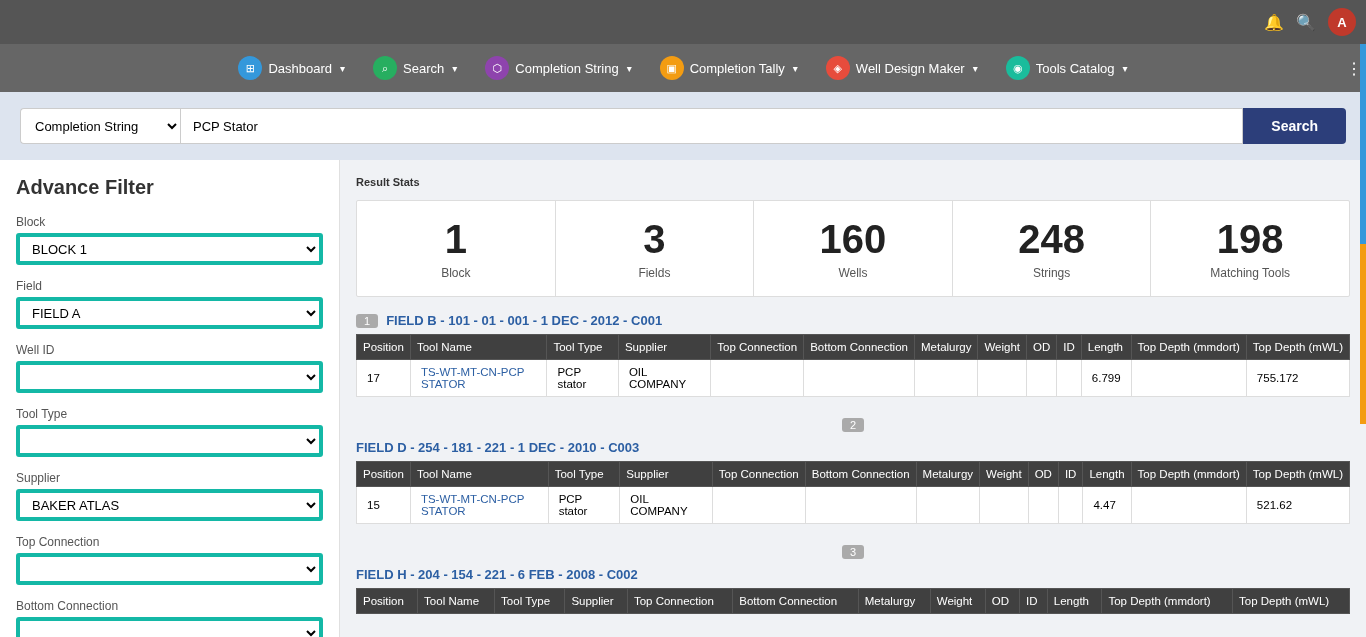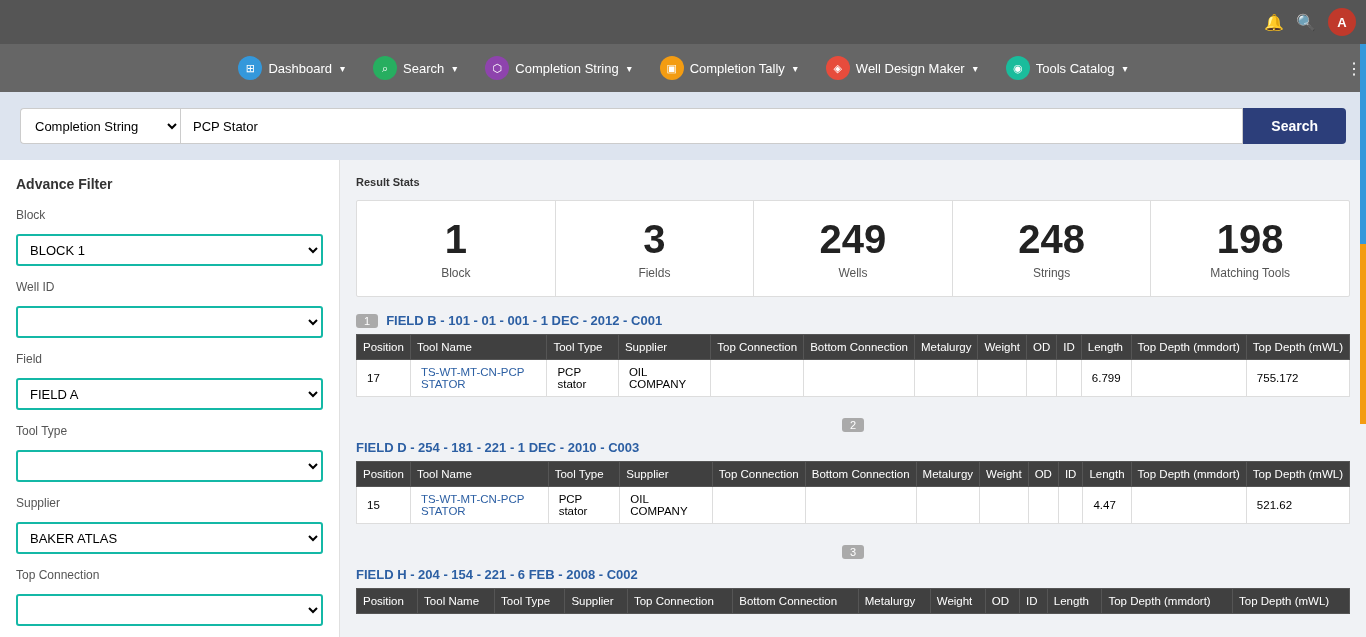--- a/index.html
+++ b/index.html
@@ -128,45 +128,44 @@
 
     
     .sidebar {
       width: 340px;
       min-width: 340px;
       background: white;
       padding: 16px;
       border-right: 1px solid #e0e0e0;
     }
     .sidebar h3 {
-      font-size: 14px;
+      font-size: 20px;
       font-weight: bold;
       color: #333;
       margin-bottom: 16px;
     }
     .filter-group {
       margin-bottom: 14px;
     }
     .filter-group label {
       display: block;
       font-size: 12px;
       color: #555;
       margin-bottom: 4px;
       font-weight: 500;
     }
     .filter-group select {
       width: 100%;
       height: 32px;
       padding: 0 8px;
-      border: 2px solid #14b8a6;
+      border: 4px solid #14b8a6;
       font-size: 13px;
       background: white;
       cursor: pointer;
       border-radius: 3px;
-      margin-top: 8px;
     }
 
     
     .results-area {
       flex: 1;
       padding: 16px;
       overflow-x: auto;
     }
     .results-area h3 {
       font-size: 11px;
@@ -341,32 +340,32 @@
     <div class="filter-group">
       <label>Block</label>
       <select>
         <option>BLOCK 1</option>
         <option>BLOCK 2</option>
         <option>BLOCK 3</option>
       </select>
     </div>
 
     <div class="filter-group">
-      <label>Well ID</label>
-      <select>
-        <option></option>
-      </select>
-    </div>
-
-    <div class="filter-group">
       <label>Field</label>
       <select>
         <option>FIELD A</option>
         <option>FIELD B</option>
         <option>FIELD C</option>
+      </select>
+    </div>
+
+    <div class="filter-group">
+      <label>Well ID</label>
+      <select>
+        <option></option>
       </select>
     </div>
 
     <div class="filter-group">
       <label>Tool Type</label>
       <select>
         <option></option>
       </select>
     </div>
 
@@ -400,21 +399,21 @@
     <div class="stats-row">
       <div class="stat-cell">
         <span class="stat-number">1</span>
         <span class="stat-label">Block</span>
       </div>
       <div class="stat-cell">
         <span class="stat-number">3</span>
         <span class="stat-label">Fields</span>
       </div>
       <div class="stat-cell">
-        <span class="stat-number">249</span>
+        <span class="stat-number">160</span>
         <span class="stat-label">Wells</span>
       </div>
       <div class="stat-cell">
         <span class="stat-number">248</span>
         <span class="stat-label">Strings</span>
       </div>
       <div class="stat-cell">
         <span class="stat-number">198</span>
         <span class="stat-label">Matching Tools</span>
       </div>

